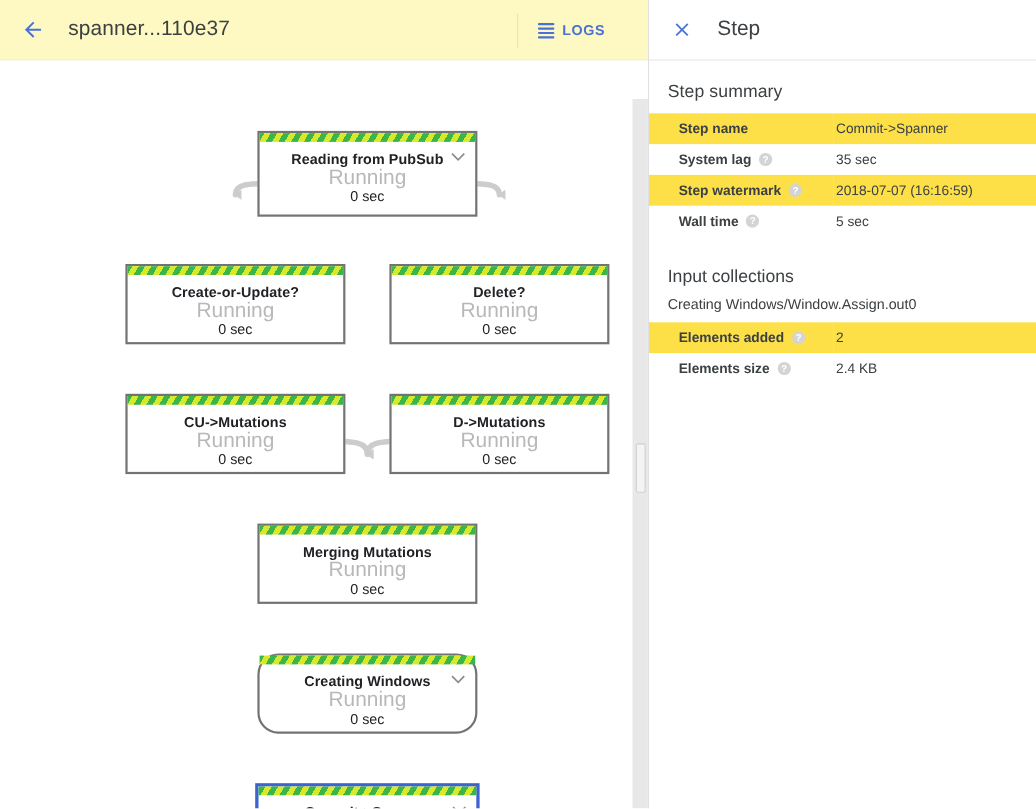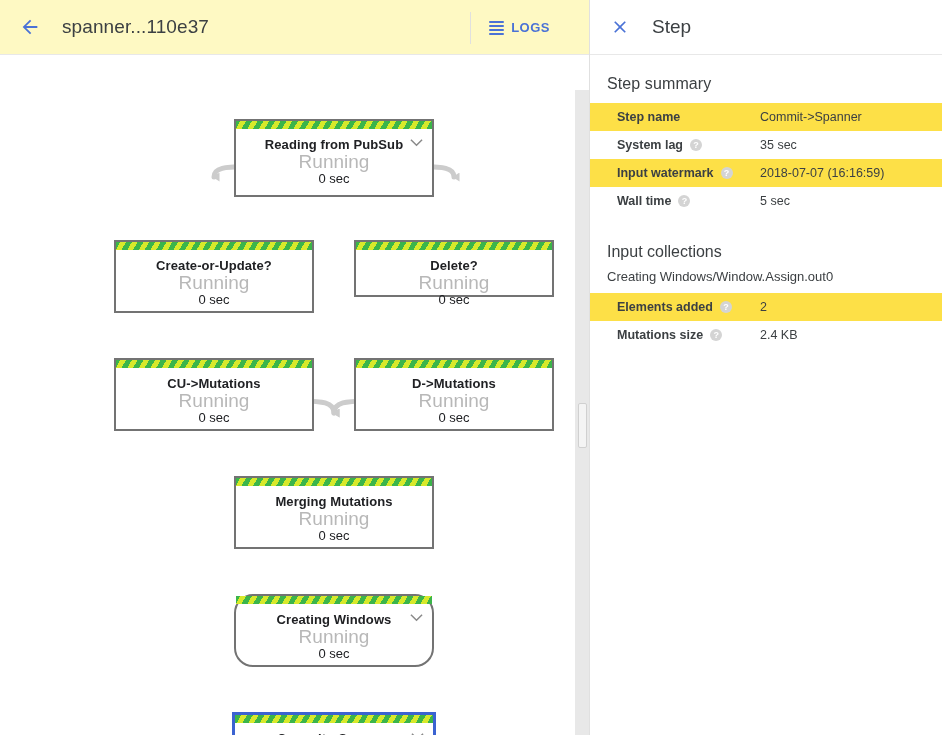--- a/index.html
+++ b/index.html
@@ -224,21 +224,21 @@
 
       <div class="node" style="left:114px; top:185px; width:200px; height:73px;">
         <div class="stripe"></div>
         <div class="body">
           <div class="nm">Create-or-Update?</div>
           <div class="st">Running</div>
           <div class="tm">0 sec</div>
         </div>
       </div>
 
-      <div class="node" style="left:354px; top:185px; width:200px; height:57px;">
+      <div class="node" style="left:354px; top:185px; width:200px; height:73px;">
         <div class="stripe"></div>
         <div class="body">
           <div class="nm">Delete?</div>
           <div class="st">Running</div>
           <div class="tm">0 sec</div>
         </div>
       </div>
 
       <div class="node" style="left:114px; top:303px; width:200px; height:73px;">
         <div class="stripe"></div>
@@ -316,41 +316,41 @@
         <tbody>
           <tr class="alt">
             <td class="kv-k">Step name</td>
             <td class="kv-v">Commit-&gt;Spanner</td>
           </tr>
           <tr>
             <td class="kv-k"><span>System lag</span><span class="help-icon">?</span></td>
             <td class="kv-v">35 sec</td>
           </tr>
           <tr class="alt">
-            <td class="kv-k"><span>Input watermark</span><span class="help-icon">?</span></td>
+            <td class="kv-k"><span>Step watermark</span><span class="help-icon">?</span></td>
             <td class="kv-v">2018-07-07 (16:16:59)</td>
           </tr>
           <tr>
             <td class="kv-k"><span>Wall time</span><span class="help-icon">?</span></td>
             <td class="kv-v">5 sec</td>
           </tr>
         </tbody>
       </table>
 
       <div class="sec-head2">Input collections</div>
       <div class="coll-name">Creating Windows/Window.Assign.out0</div>
 
       <table class="kv-table">
         <tbody>
           <tr class="alt">
             <td class="kv-k"><span>Elements added</span><span class="help-icon">?</span></td>
             <td class="kv-v">2</td>
           </tr>
           <tr>
-            <td class="kv-k"><span>Mutations size</span><span class="help-icon">?</span></td>
+            <td class="kv-k"><span>Elements size</span><span class="help-icon">?</span></td>
             <td class="kv-v">2.4 KB</td>
           </tr>
         </tbody>
       </table>
 
     </div>
   </div>
 
 </div>
 

